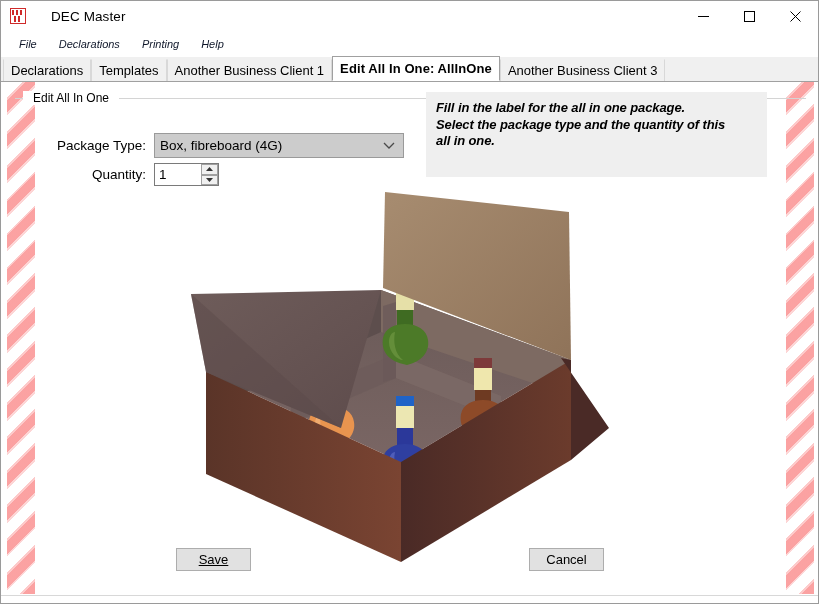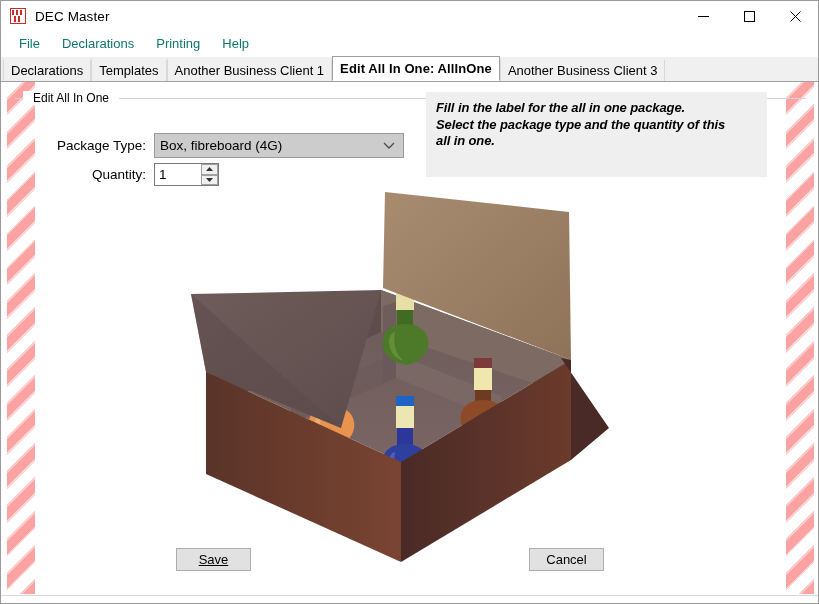--- a/index.html
+++ b/index.html
@@ -29,36 +29,36 @@
   }
   .app-icon:before{
     content:"";position:absolute;left:1px;top:1px;width:12px;height:5px;
     background:repeating-linear-gradient(90deg,#cf2a2a 0 2px,#ffffff 2px 4px);
   }
   .app-icon:after{
     content:"";position:absolute;left:3px;top:7px;width:8px;height:6px;
     background:repeating-linear-gradient(90deg,#cf2a2a 0 2px,#ffffff 2px 4px);
   }
   .title-text{
-    font-size:13.5px;color:#000;letter-spacing:.1px;
+    font-size:13.5px;color:#000;letter-spacing:.1px;margin-left:16px;
   }
   .win-buttons{position:absolute;right:0;top:0;height:30px;display:flex;}
   .win-btn{
     width:46px;height:30px;display:flex;align-items:center;justify-content:center;
     color:#000;
   }
   .win-btn svg{display:block;}
   
   .menubar{
     height:24px;min-height:24px;display:flex;align-items:center;
     background:#ffffff;padding-left:8px;
     border-bottom:1px solid #ffffff;
   }
   .menu-item{
-    font-size:13px;color:#0f766e;padding:3px 10px;margin-right:2px;line-height:16px;
+    font-size:11px;color:#0f172a;padding:3px 10px;margin-right:2px;line-height:16px;font-style:italic;
   }
   
   .tabstrip{
     height:25px;min-height:25px;position:relative;
     background:#f0f0f0;
     border-bottom:1px solid #a0a0a0;
     display:flex;align-items:flex-end;padding-left:2px;
     box-sizing:border-box;
   }
   .tab{

